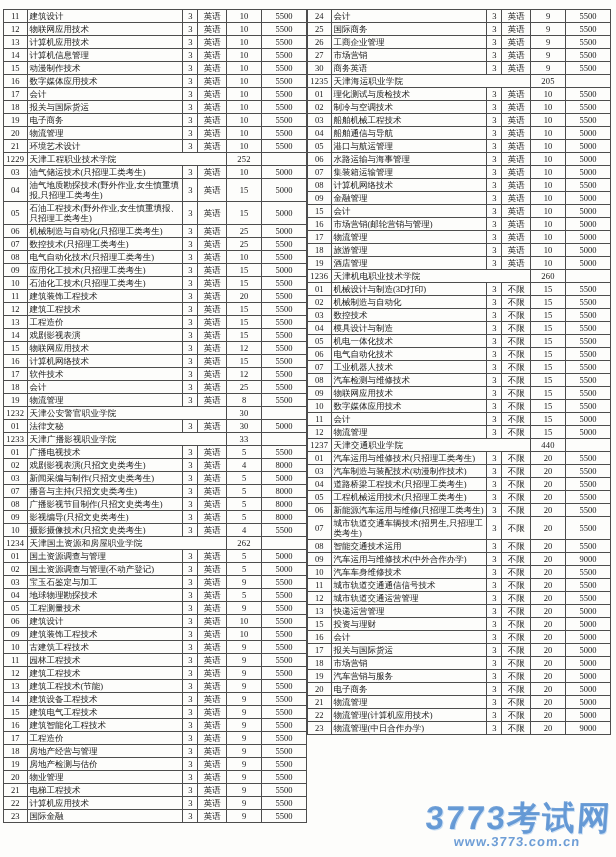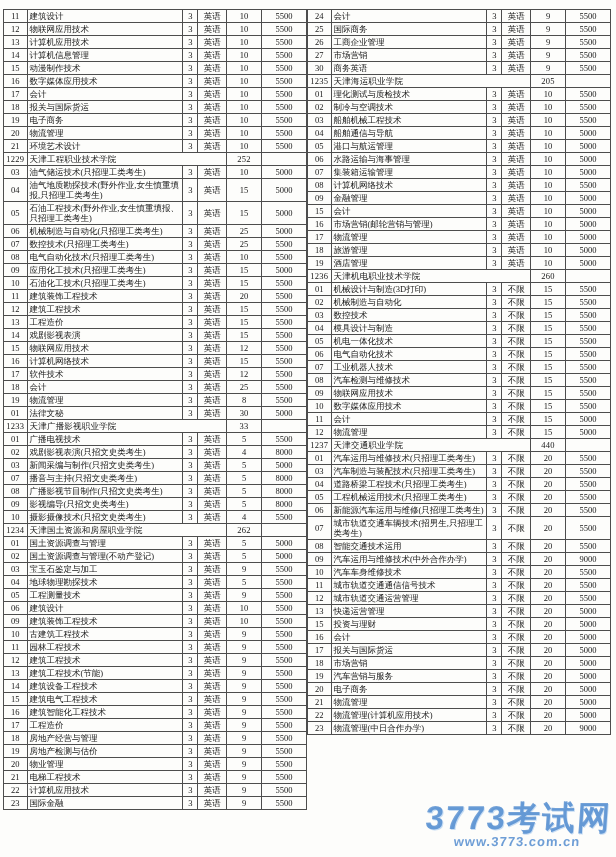--- a/index.html
+++ b/index.html
@@ -269,20 +269,26 @@
           <td class="c-fee">5500</td>
         </tr>
         <tr>
           <td class="c-code">19</td>
           <td class="c-name">物流管理</td>
           <td class="c-years">3</td>
           <td class="c-lang">英语</td>
           <td class="c-count">8</td>
           <td class="c-fee">5500</td>
         </tr>
+        <tr class="school-row">
+          <td class="c-code">1232</td>
+          <td class="c-name" colspan="3">天津公安警官职业学院</td>
+          <td class="c-count">30</td>
+          <td class="c-fee"></td>
+        </tr>
         <tr>
           <td class="c-code">01</td>
           <td class="c-name">法律文秘</td>
           <td class="c-years">3</td>
           <td class="c-lang">英语</td>
           <td class="c-count">30</td>
           <td class="c-fee">5000</td>
         </tr>
         <tr class="school-row">
           <td class="c-code">1233</td>
@@ -802,21 +808,21 @@
         <tr>
           <td class="c-code">01</td>
           <td class="c-name">汽车运用与维修技术(只招理工类考生)</td>
           <td class="c-years">3</td>
           <td class="c-lang">不限</td>
           <td class="c-count">20</td>
           <td class="c-fee">5500</td>
         </tr>
         <tr>
           <td class="c-code">03</td>
-          <td class="c-name">汽车制造与装配技术(只招理工类考生)</td>
+          <td class="c-name">汽车制造与装配技术(动漫制作技术)</td>
           <td class="c-years">3</td>
           <td class="c-lang">不限</td>
           <td class="c-count">20</td>
           <td class="c-fee">5500</td>
         </tr>
         <tr>
           <td class="c-code">04</td>
           <td class="c-name">道路桥梁工程技术(只招理工类考生)</td>
           <td class="c-years">3</td>
           <td class="c-lang">不限</td>

